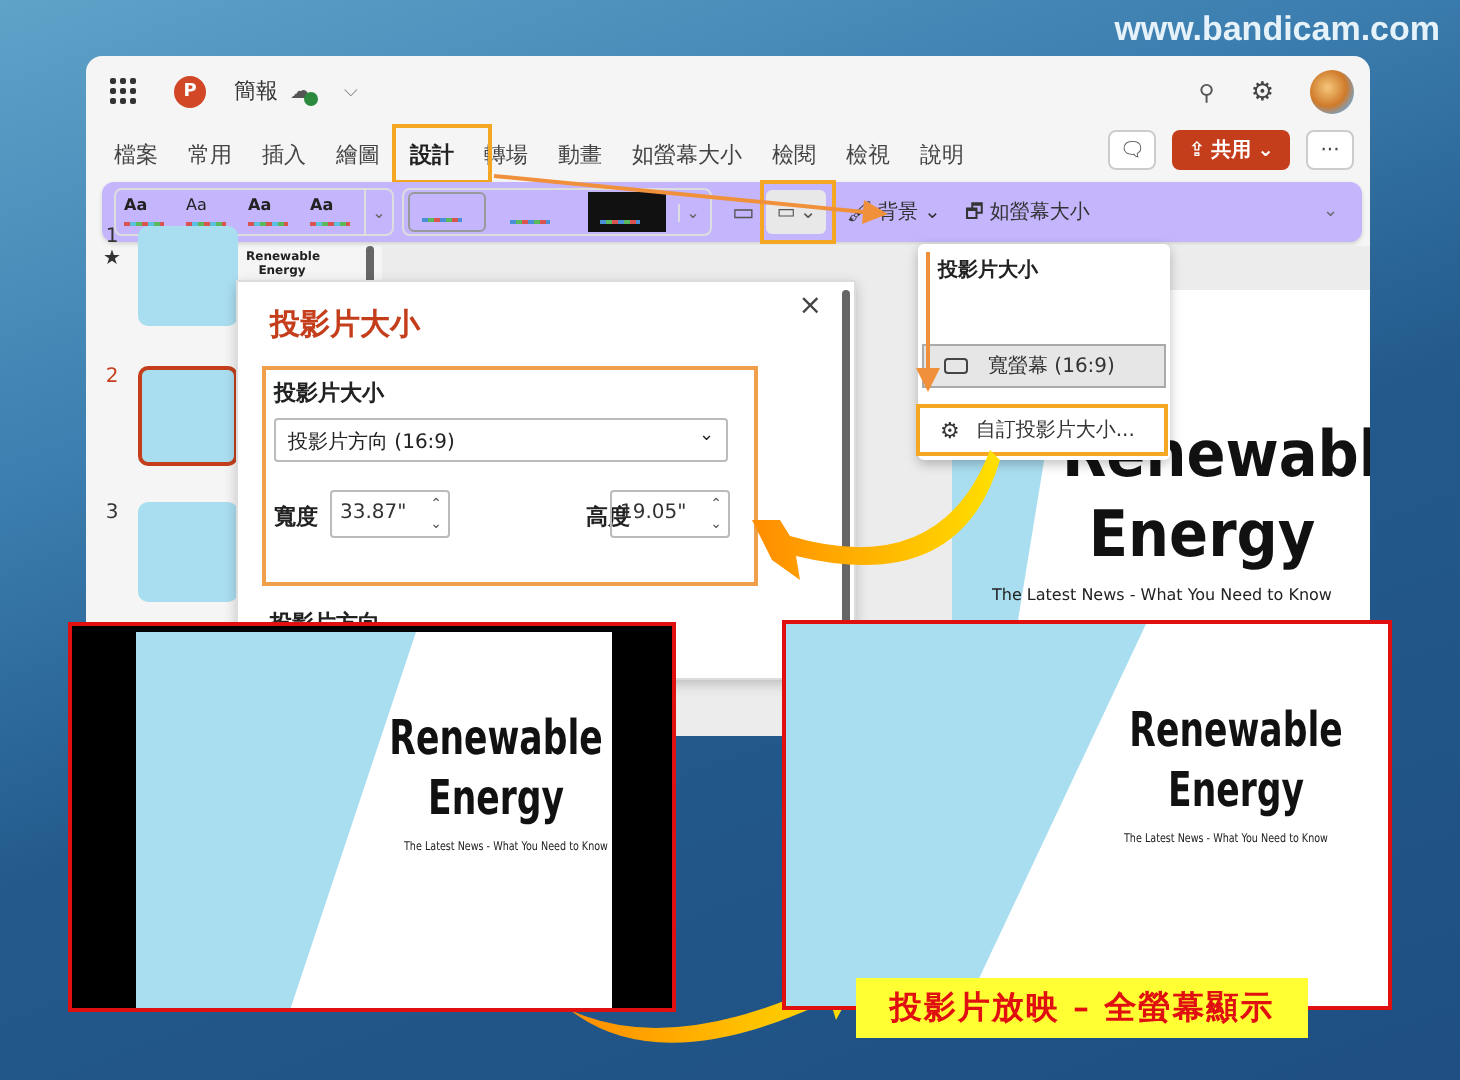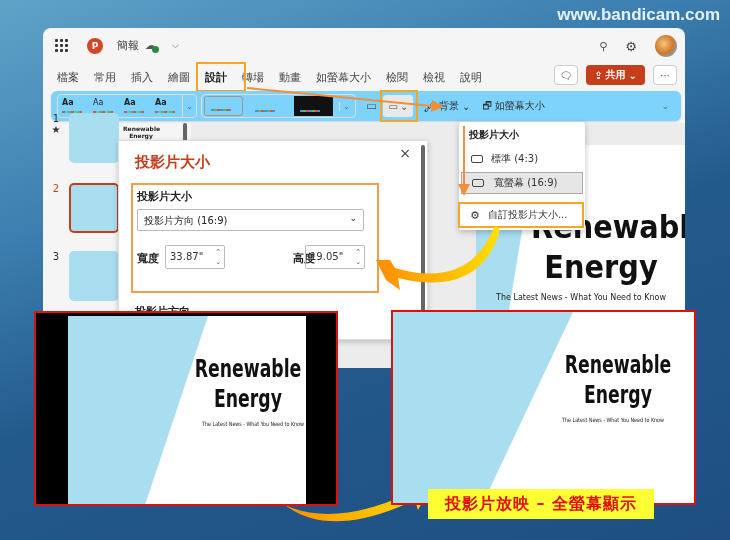--- a/index.html
+++ b/index.html
@@ -24,21 +24,21 @@
   .avatar { width: 22px; height: 22px; border-radius: 50%; background: radial-gradient(circle at 40% 40%, #f4c77a, #d07a2a 50%, #6fa7d9 80%); }
 
   .menubar { height: 28px; display: flex; align-items: center; padding-left: 14px; position: relative; }
   .menu-item { font-size: 11px; color: #444; margin-right: 15px; }
   .menu-item.active { font-weight: bold; color: #222; }
   .hl-box { position: absolute; border: 2px solid #f5a623; }
   .mb-right { position: absolute; right: 8px; top: 2px; display: flex; gap: 8px; }
   .btn-sq { width: 24px; height: 20px; border: 1px solid #ccc; background: #fff; border-radius: 4px; font-size: 10px; display: flex; align-items: center; justify-content: center; color: #444; }
   .share-btn { height: 20px; padding: 0 8px; background: #c43e1c; color: #fff; border-radius: 4px; font-size: 10px; font-weight: bold; display: flex; align-items: center; gap: 3px; }
 
-  .ribbon { position: absolute; left: 8px; top: 63px; width: 630px; height: 30px; background: #7dd3fc; border-radius: 6px; box-shadow: 0 1px 2px rgba(0,0,0,0.15); display: flex; align-items: center; padding-left: 6px; }
+  .ribbon { position: absolute; left: 8px; top: 63px; width: 630px; height: 30px; background: #c4b5fd; border-radius: 6px; box-shadow: 0 1px 2px rgba(0,0,0,0.15); display: flex; align-items: center; padding-left: 6px; }
   .themes { display: flex; border: 1px solid #ddd; border-radius: 4px; height: 24px; margin-right: 4px; }
   .theme { width: 31px; height: 22px; font-size: 8px; font-weight: bold; position: relative; padding: 3px 4px; color: #222; }
   .theme .bar { position: absolute; left: 4px; bottom: 4px; width: 20px; height: 2px; background: repeating-linear-gradient(90deg, #d9534f 0 3px, #5bc0de 3px 6px, #5cb85c 6px 9px); }
   .dd { width: 14px; font-size: 8px; color: #666; display: flex; align-items: center; justify-content: center; border-left: 1px solid #ddd; }
   .variants { display: flex; border: 1px solid #ddd; border-radius: 4px; height: 24px; margin-right: 4px; align-items: center; padding: 0 2px; gap: 6px; }
   .variant { width: 39px; height: 20px; position: relative; }
   .variant.sel { border: 1px solid #999; border-radius: 3px; }
   .variant.dark { background: #111; }
   .variant .bar { position: absolute; left: 6px; bottom: 4px; width: 20px; height: 2px; background: repeating-linear-gradient(90deg, #4a90d9 0 3px, #5cb85c 3px 6px, #d9534f 6px 9px); }
   .rb-icon { font-size: 12px; color: #555; margin: 0 6px; }
@@ -217,24 +217,20 @@
     <div class="spin" style="left:32px; top:60px;"><span>33.87"</span><span class="updn">⌃<br>⌄</span></div>
     <div class="dlg-label" style="left:160px; top:66px;">高度</div>
     <div class="spin" style="left:172px; top:60px;"><span>19.05"</span><span class="updn">⌃<br>⌄</span></div>
   </div>
   <div class="dlg-label2">投影片方向</div>
   <div class="dlg-scroll"></div>
 </div>
 
 <div class="dropdown">
   <div class="dd-head">投影片大小</div>
-  <div class="dd-item" style="top:26px;">
-      <span class="rect-ic"></span>
-      <span>標準 (4:3)</span>
-    </div>
   <div class="dd-item sel" style="top:50px;">
       <span class="rect-ic"></span>
       <span>寬螢幕 (16:9)</span>
     </div>
   <div class="dd-item" style="top:80px; border:2px solid #f5a623; width:126px; left:-1px; height:26px;">
       <span style="font-size:11px;">⚙</span>
       <span>自訂投影片大小...</span>
     </div>
 </div>
 

